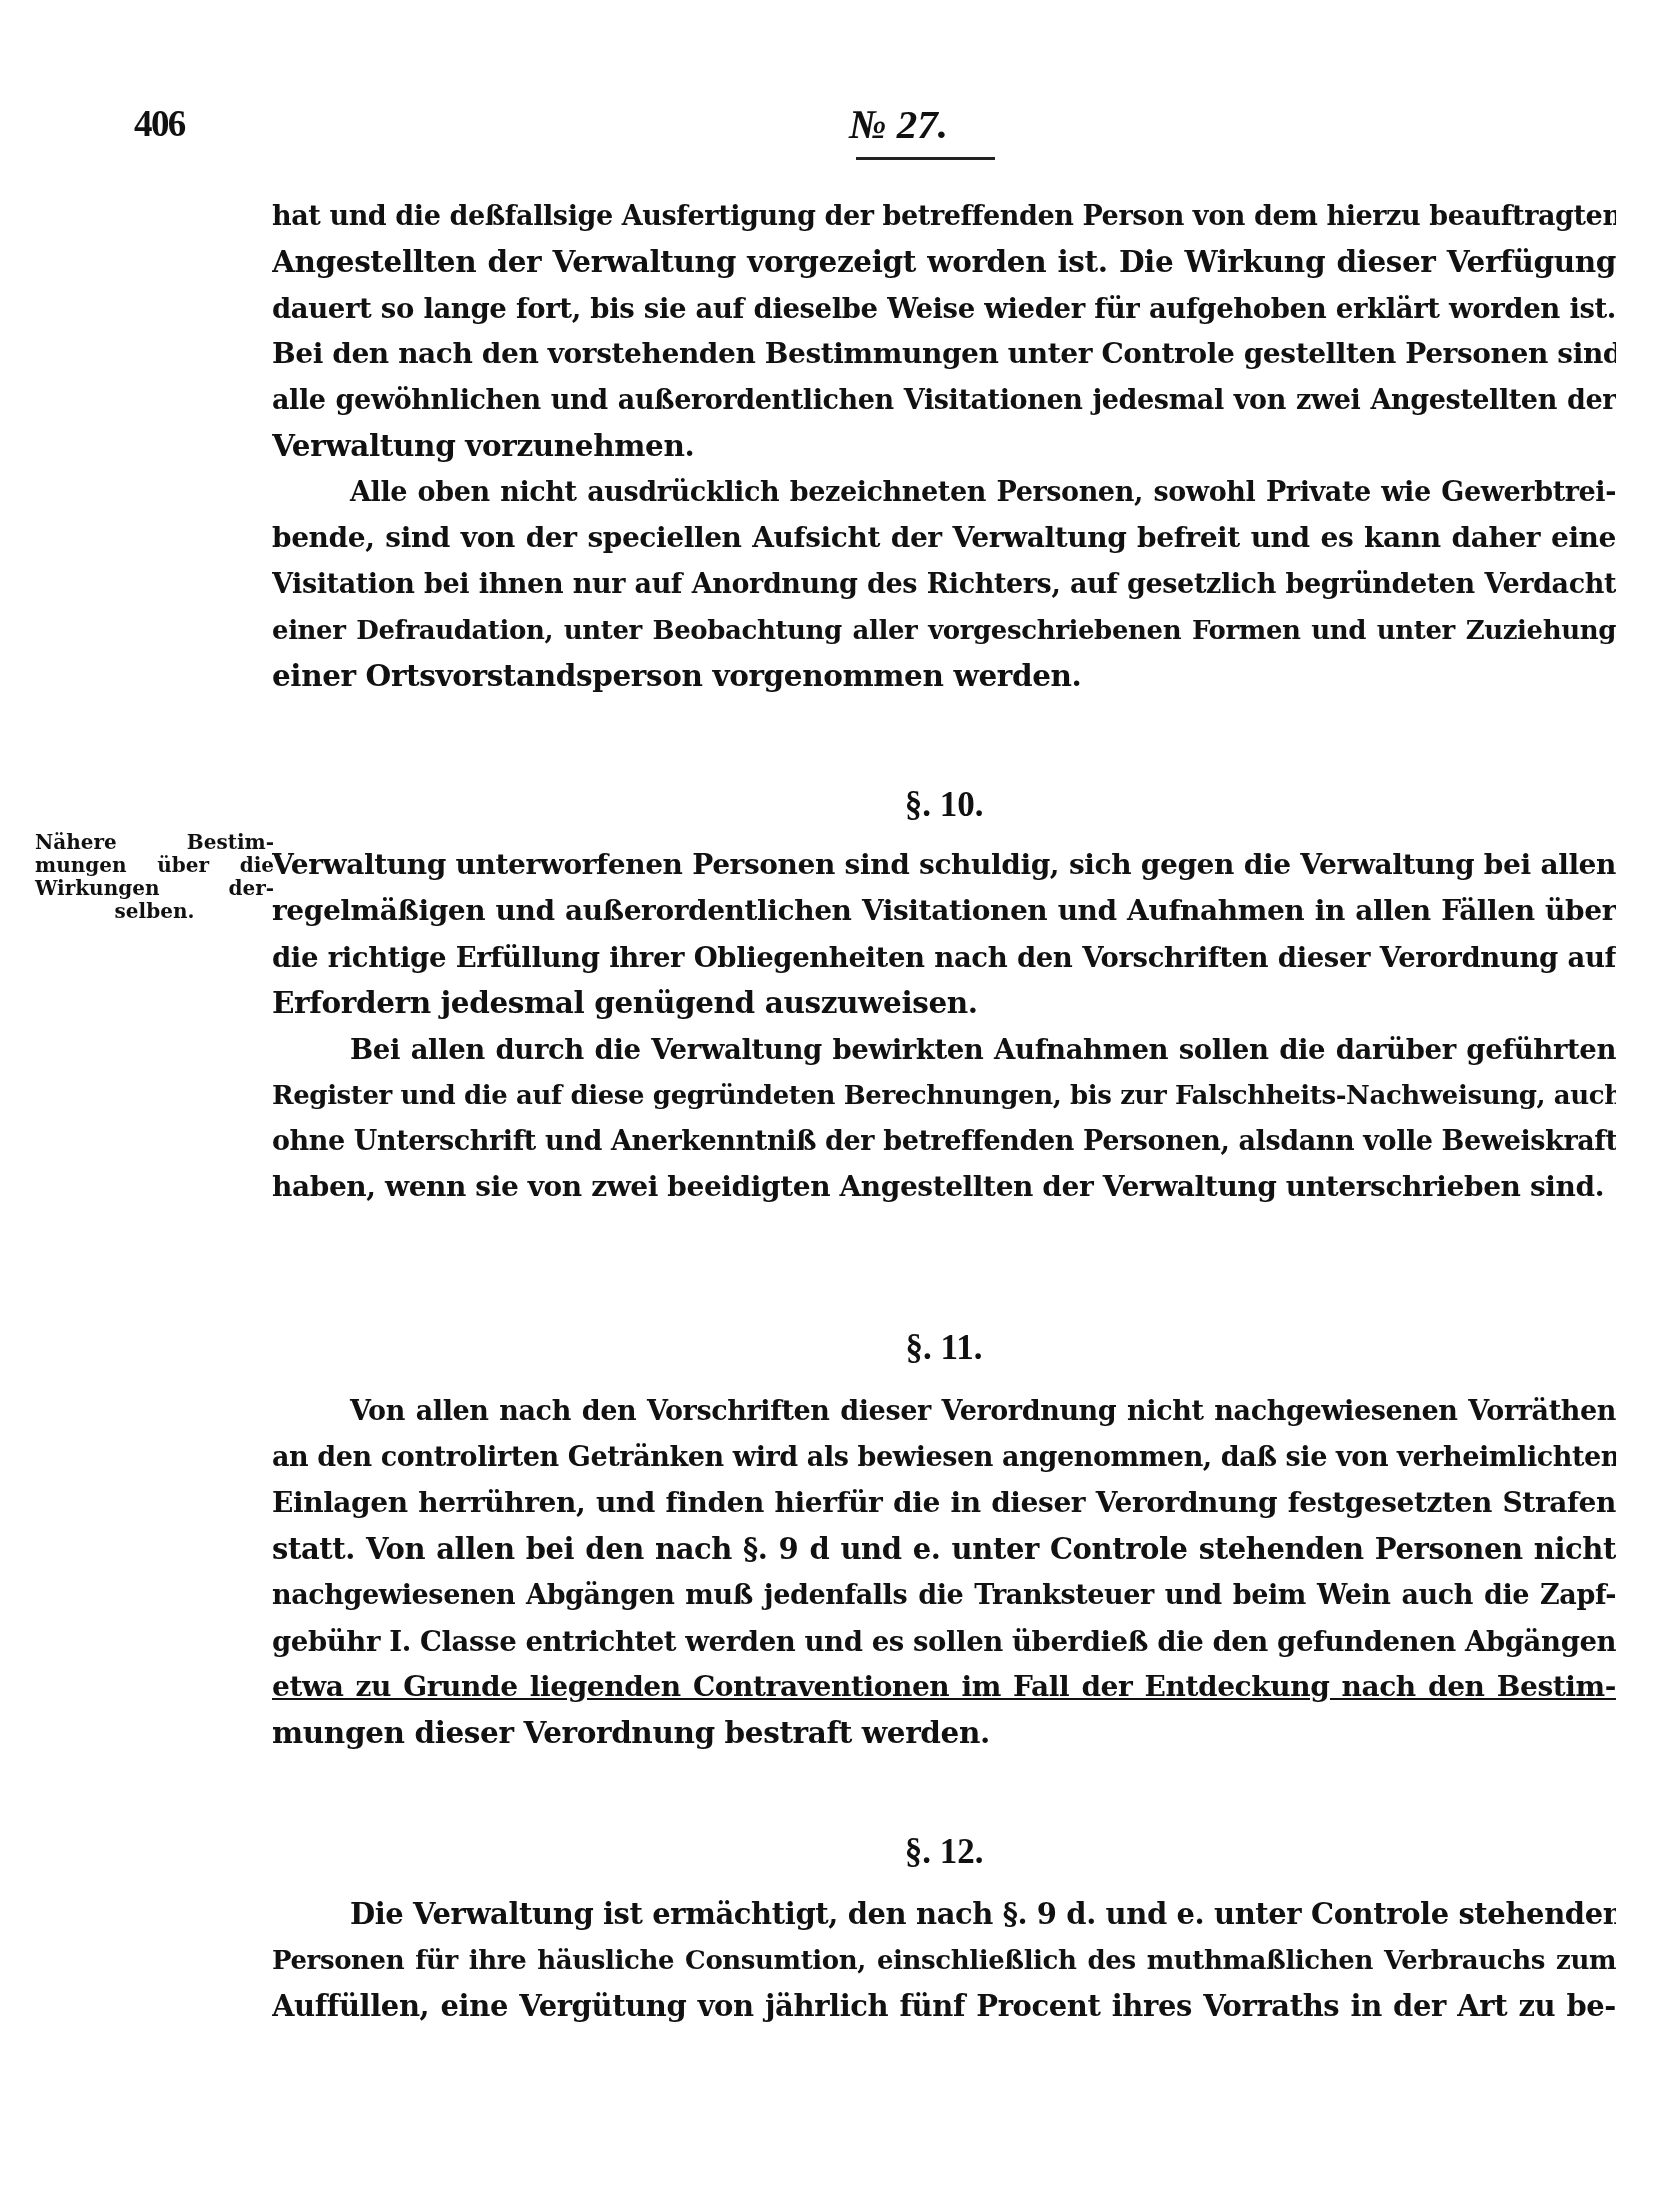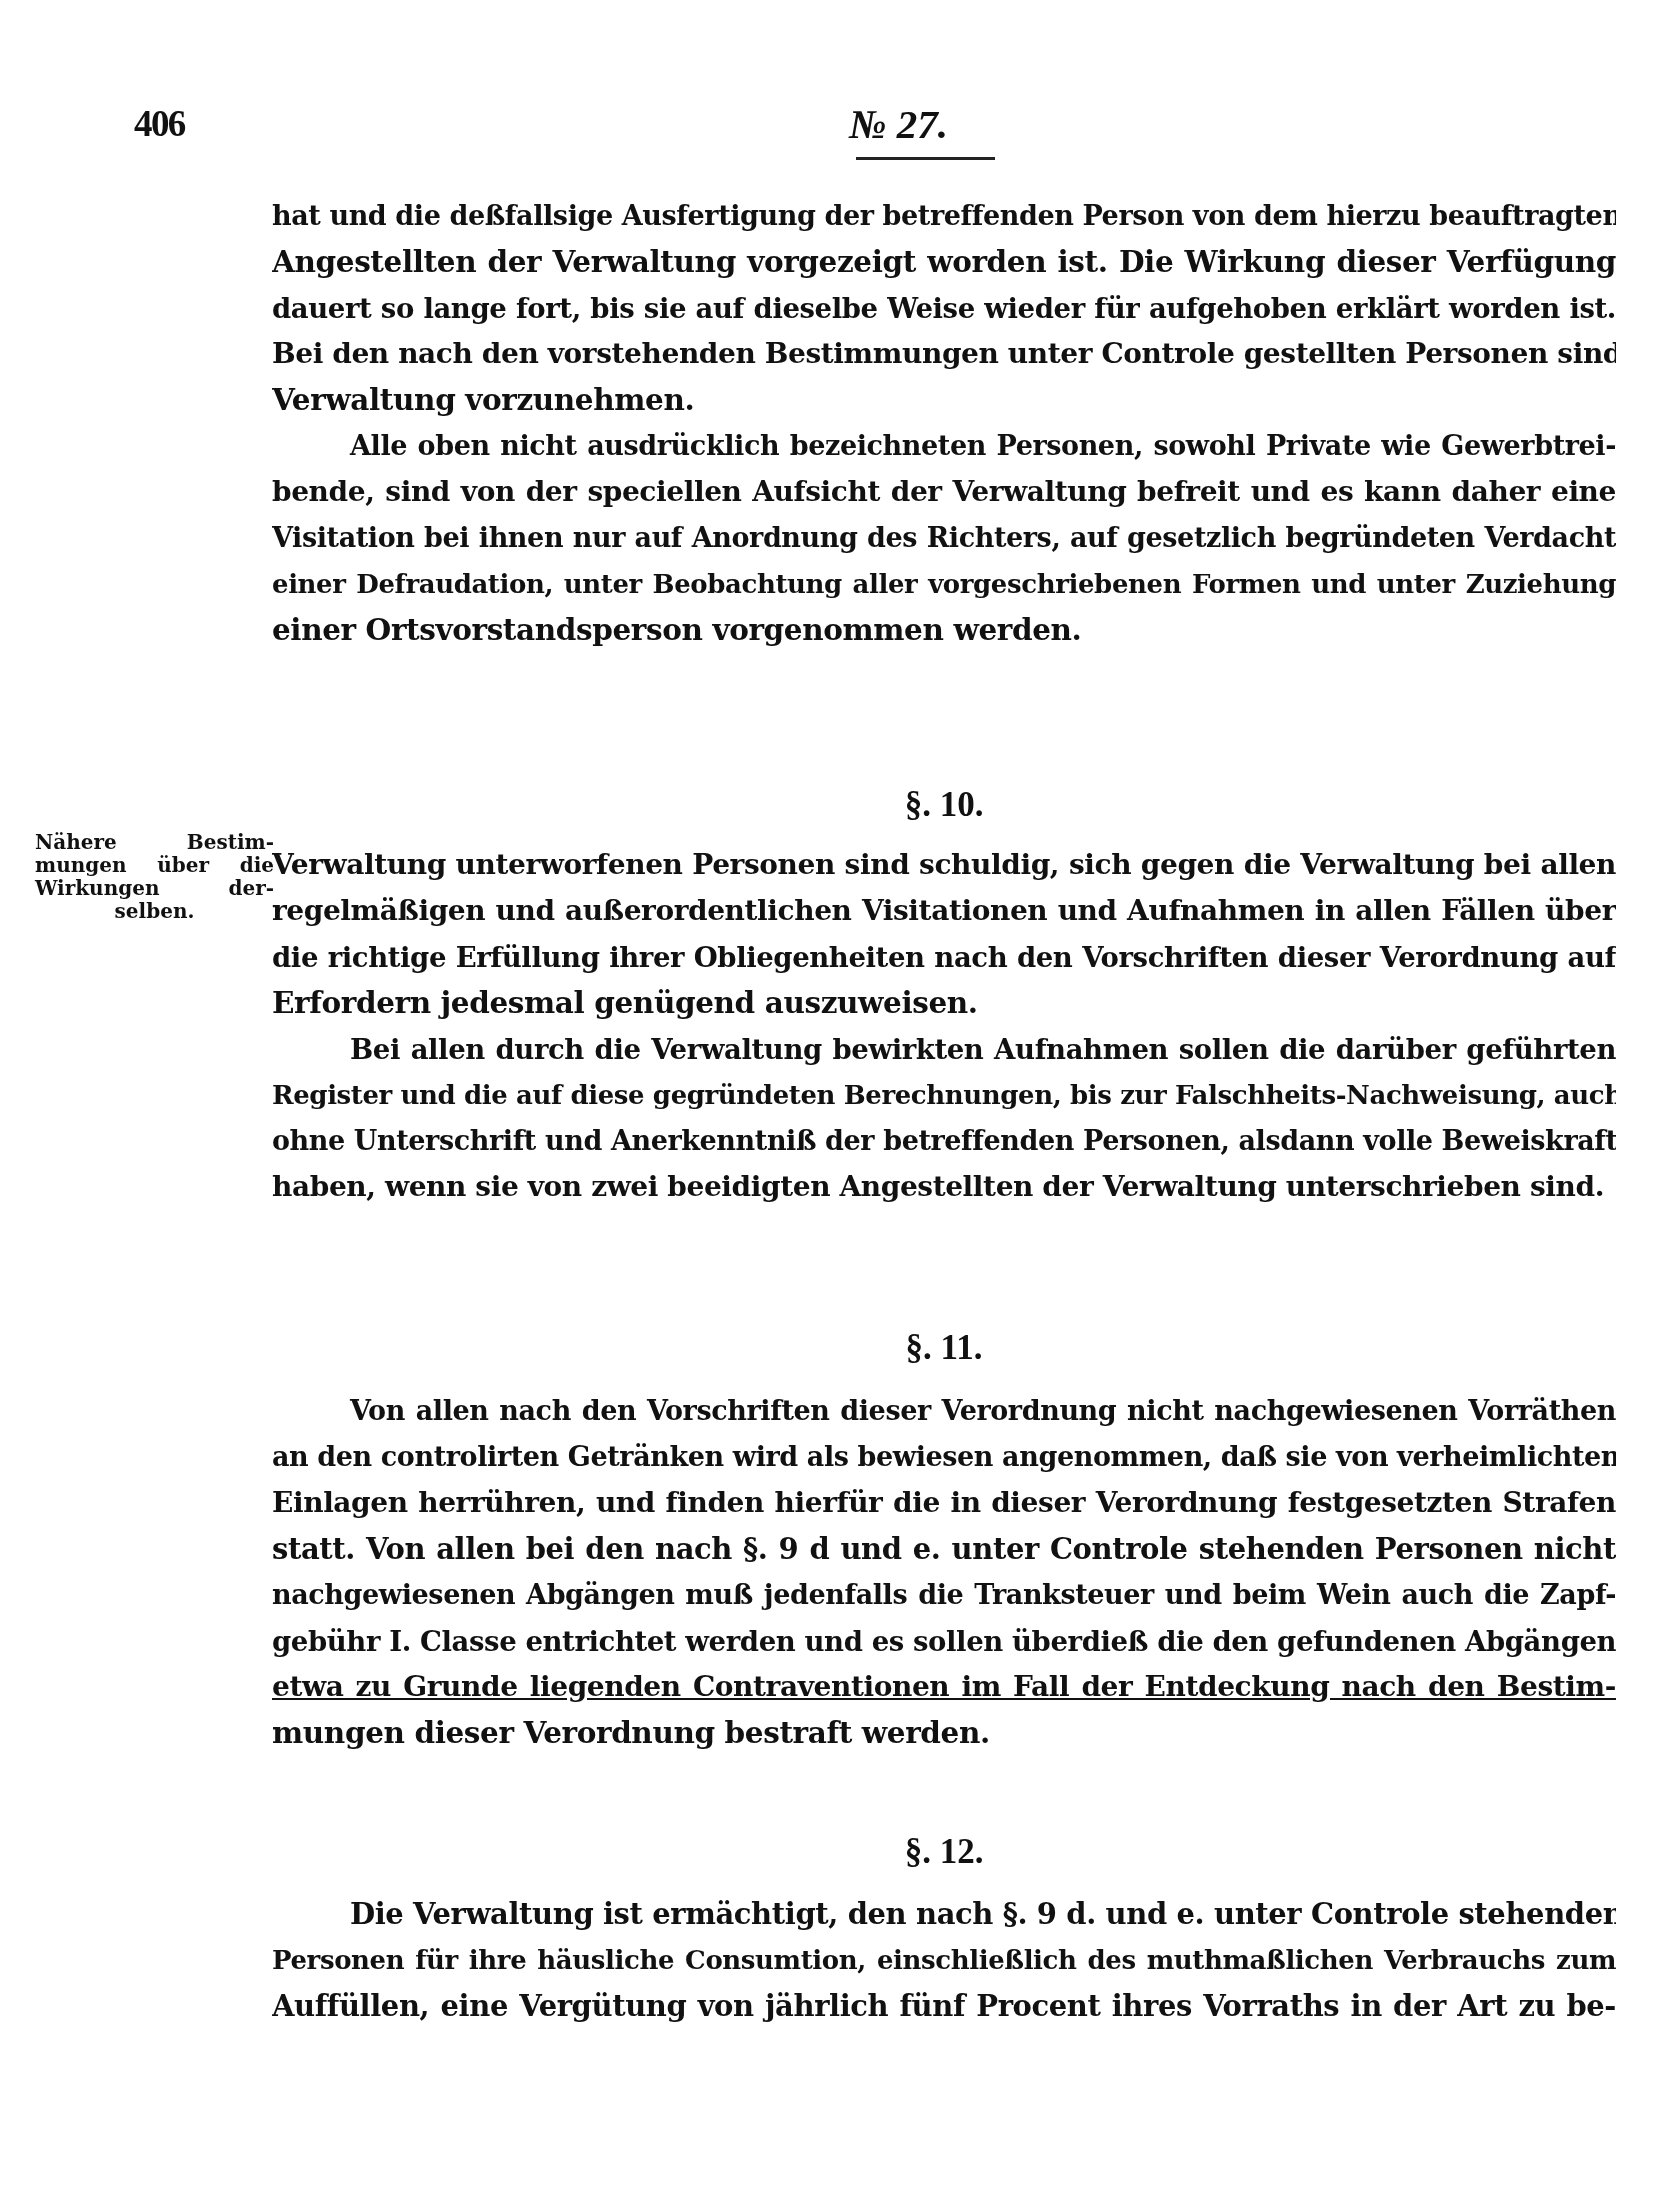--- a/index.html
+++ b/index.html
@@ -33,20 +33,21 @@
 
 <div class="page-number">406</div>
 <div class="issue-number">№ 27.</div>
 <div class="issue-underline"></div>
 
 <div class="block" style="top:193px;">
   <div class="line" style="font-size: 27px;">hat und die deßfallsige Ausfertigung der betreffenden Person von dem hierzu beauftragten</div>
   <div class="line">Angestellten der Verwaltung vorgezeigt worden ist.  Die Wirkung dieser Verfügung</div>
   <div class="line" style="font-size: 27.5px;">dauert so lange fort, bis sie auf dieselbe Weise wieder für aufgehoben erklärt worden ist.</div>
   <div class="line" style="font-size: 28px;">Bei den nach den vorstehenden Bestimmungen unter Controle gestellten Personen sind</div>
+  <div class="line" style="font-size: 27px;">alle gewöhnlichen und außerordentlichen Visitationen jedesmal von zwei Angestellten der</div>
   <div class="line last">Verwaltung vorzunehmen.</div>
   <div class="line indent" style="font-size: 27px;">Alle oben nicht ausdrücklich bezeichneten Personen, sowohl Private wie Gewerbtrei-</div>
   <div class="line" style="font-size: 28px;">bende, sind von der speciellen Aufsicht der Verwaltung befreit und es kann daher eine</div>
   <div class="line" style="font-size: 27px;">Visitation bei ihnen nur auf Anordnung des Richters, auf gesetzlich begründeten Verdacht</div>
   <div class="line" style="font-size: 26px;">einer Defraudation, unter Beobachtung aller vorgeschriebenen Formen und unter Zuziehung</div>
   <div class="line last">einer Ortsvorstandsperson vorgenommen werden.</div>
 </div>
 
 <div class="section-heading" style="top:785px;">
   <span>§. 10.</span>

